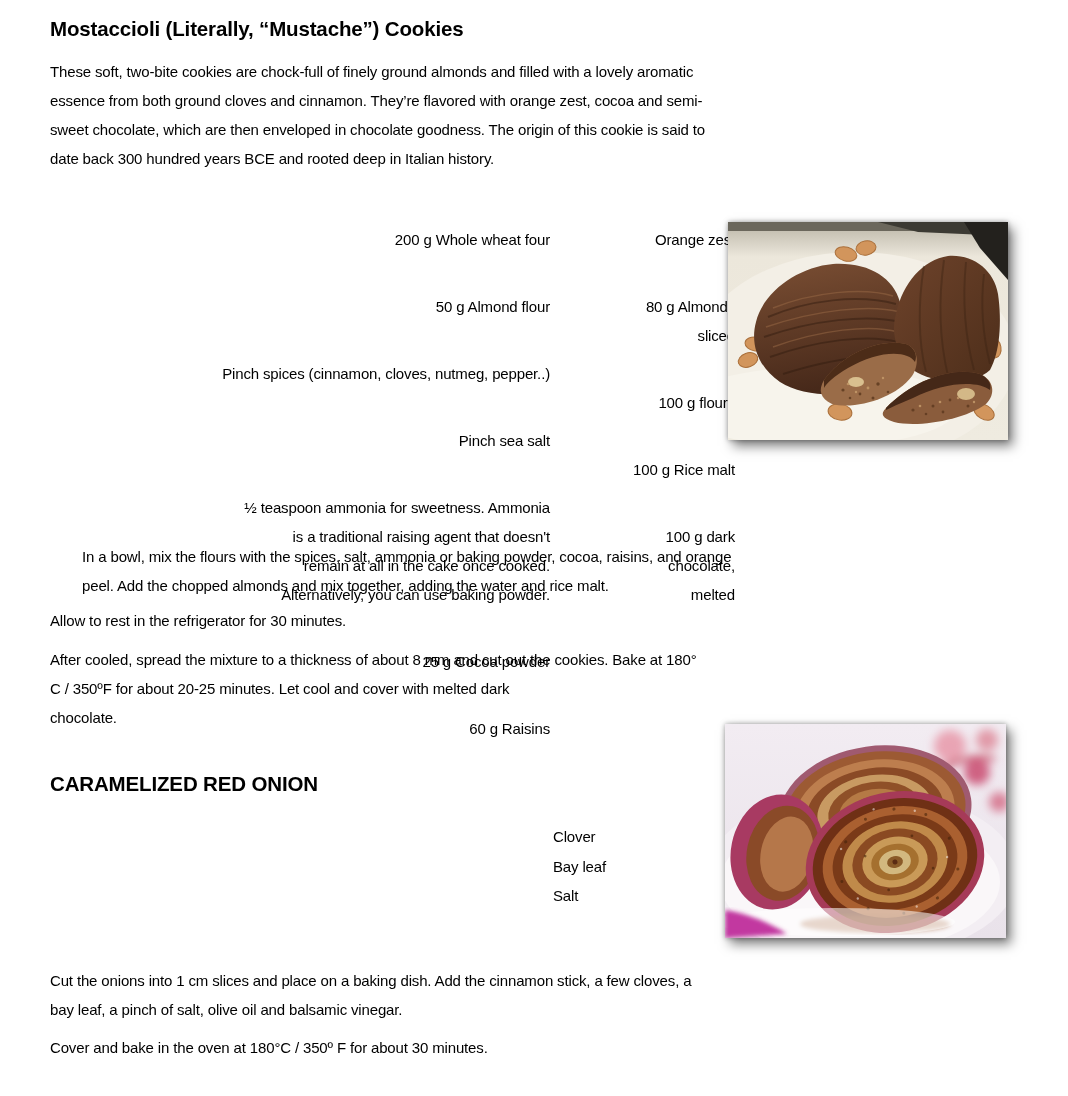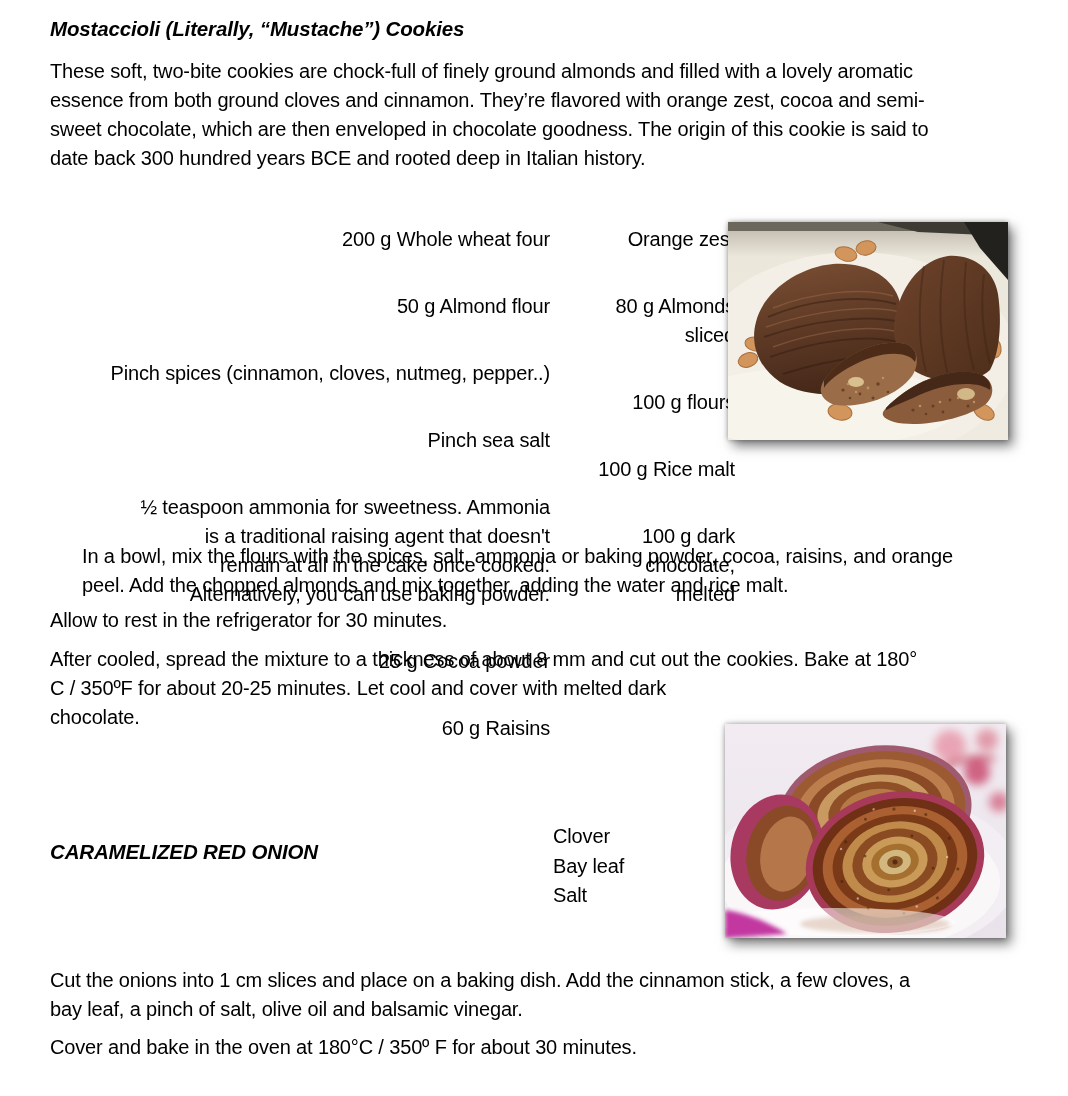--- a/index.html
+++ b/index.html
@@ -1,21 +1,21 @@
 <!DOCTYPE html>
 <html><head>
 <meta charset="utf-8">
 <style>
   html,body{margin:0;padding:0;background:#ffffff;}
   .doc{
     position:relative;width:1068px;height:1096px;background:#ffffff;
     font-family:"Liberation Sans",sans-serif;color:#000;overflow:hidden;
   }
-  .txt{position:absolute;font-size:20px;line-height:29px;white-space:pre-line;letter-spacing:-0.15px;}
-  .b{font-weight:bold;font-size:20.5px;line-height:24px;font-style:italic;}
+  .txt{position:absolute;font-size:15px;line-height:29px;white-space:pre-line;letter-spacing:-0.15px;}
+  .b{font-weight:bold;font-size:20.5px;line-height:24px;}
   .col-left{width:500px;}
   .col-right{width:185px;}
   .ing{white-space:pre-line;margin-bottom:9px;text-align:right;}
   .onion-ing{line-height:29.5px;}
   .photo{
     position:absolute;line-height:0;background:#fff;
     box-shadow:0 0 5px rgba(0,0,0,0.35), 5px 6px 11px rgba(0,0,0,0.5);
   }
 </style>
 </head>
@@ -141,21 +141,21 @@
 
   <div class="txt" style="left:50px;top:542px;margin-left:32px;">In a bowl, mix the flours with the spices, salt, ammonia or baking powder, cocoa, raisins, and orange
 peel. Add the chopped almonds and mix together, adding the water and rice malt.</div>
 
   <div class="txt" style="left:50px;top:606px;">Allow to rest in the refrigerator for 30 minutes.</div>
 
   <div class="txt" style="left:50px;top:645px;">After cooled, spread the mixture to a thickness of about 8 mm and cut out the cookies. Bake at 180°
 C / 350ºF for about 20-25 minutes. Let cool and cover with melted dark
 chocolate.</div>
 
-  <div class="txt b" style="left:50px;top:840px;">CARAMELIZED RED ONION</div>
+  <div class="txt b" style="left:50px;top:772px;">CARAMELIZED RED ONION</div>
 
 
   <div class="txt onion-ing col-right" style="left:553px;top:822px;">Clover
 Bay leaf
 Salt</div>
 
   <div class="photo" style="left:725px;top:724px;width:281px;height:214px;">
     <svg width="281" height="214" viewBox="0 0 281 214">
       <defs>
         <linearGradient id="obg" x1="0" y1="0" x2="0" y2="1">

